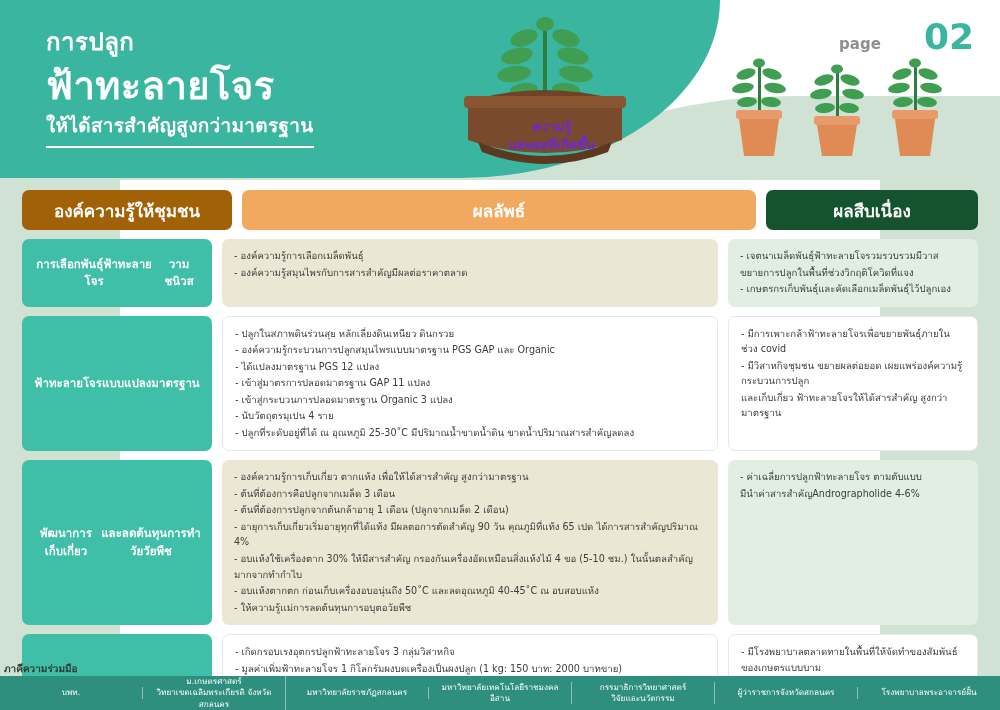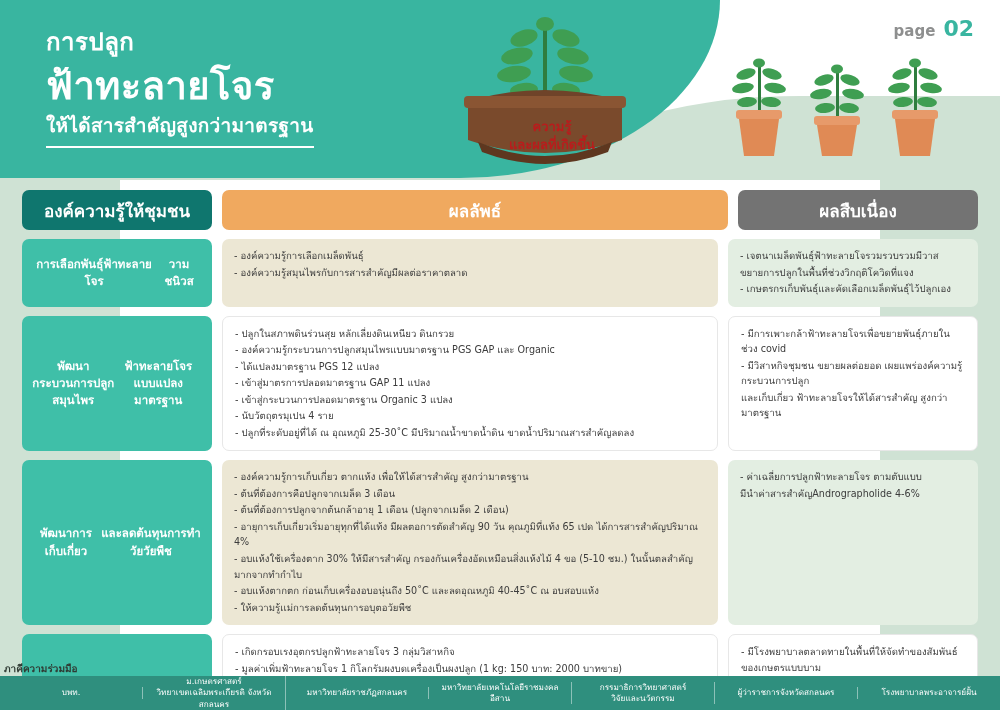--- a/index.html
+++ b/index.html
@@ -36,30 +36,30 @@
   .title-block {
     position:absolute; left:46px; top:22px; width:380px; color:#ffffff;
     z-index:6;
   }
   .title-l1 { font-size:24px; font-weight:bold; letter-spacing:.5px; margin-bottom:4px;}
   .title-l2 { font-size:38px; font-weight:bold; letter-spacing:.5px; line-height:1.12; margin-bottom:2px;}
   .title-l3 { font-size:19px; font-weight:bold; letter-spacing:.3px; border-bottom:2px solid #ffffff; display:inline-block; padding-bottom:6px;}
 
   .page-label {
     position:absolute; right:26px; top:16px; z-index:7;
-    display:flex; align-items:baseline; gap:8px;
+    display:flex; align-items:baseline; gap:16px;
   }
   .page-word { font-size:15px; color:#8e8f8f; font-weight:bold; }
-  .page-num  { font-size:22px; color:#39b5a0; font-weight:bold; }
+  .page-num  { font-size:36px; color:#39b5a0; font-weight:bold;margin-left:27px; }
 
   
   .planter { position:absolute; left:412px; top:0px; width:270px; height:170px; z-index:5;}
   .knowledge-cap {
     position:absolute; left:462px; top:118px; width:180px; text-align:center;
-    color:#b91c1c; font-size:13px; font-weight:bold; line-height:1.35; z-index:8;
+    color:#6d28d9; font-size:13px; font-weight:bold; line-height:1.35; z-index:8;
   }
 
   .pots { position:absolute; left:730px; top:48px; width:240px; height:120px; z-index:5;}
 
   
   .bg-lower {
     position:absolute; left:0; top:150px; width:1000px; height:535px;
     background:#cfe2d4;
   }
   .bg-white-round {
@@ -76,23 +76,23 @@
   }
 
   
   .table { position:absolute; left:22px; top:190px; width:956px; z-index:3;}
   .thead { display:flex; gap:10px; margin-bottom:9px; }
   .th {
     border-radius:7px; color:#ffffff; font-weight:bold;
     display:flex; align-items:center; justify-content:center;
     height:40px; font-size:17px;
   }
-  .th-1 { width:190px; background:#0f766e; }
+  .th-1 { width:210px; background:#a16207; }
   .th-2 { flex:1; background:#f0a95f; }
-  .th-3 { width:240px; background:#737373; }
+  .th-3 { width:212px; background:#14532d; }
 
   .row { display:flex; gap:10px; margin-bottom:9px; align-items:stretch; }
   .cell-1 {
     width:190px; background:#3fbfa8; color:#ffffff; border-radius:7px;
     display:flex; align-items:center; justify-content:center; text-align:center;
     font-size:11.5px; line-height:1.5; padding:6px 10px; font-weight:bold;
   }
   .cell-2 {
     flex:1; border-radius:7px; padding:9px 12px;
     font-size:9.6px; line-height:1.62; color:#3c3c3c;
@@ -247,21 +247,20 @@
         <ul class="ul">
           <li>- เจตนาเมล็ดพันธุ์ฟ้าทะลายโจรวมรวบรวมมีวาส</li>
           <li>  ขยายการปลูกในพื้นที่ช่วงวิกฤติโควิดที่แจง</li>
           <li>- เกษตรกรเก็บพันธุ์และคัดเลือกเมล็ดพันธุ์ไว้ปลูกเอง</li>
         </ul>
       </div>
   </div>
 
   <div class="row r2">
     <div class="cell-1" id="t1">
-        <span>พัฒนากระบวนการปลูกสมุนไพร</span>
         <br>
         <span>ฟ้าทะลายโจรแบบแปลงมาตรฐาน</span>
       </div>
     <div class="cell-2 white" id="r1">
         <ul class="ul">
           <li>- ปลูกในสภาพดินร่วนสุย หลักเลี่ยงดินเหนียว ดินกรวย</li>
           <li>- องค์ความรู้กระบวนการปลูกสมุนไพรแบบมาตรฐาน PGS  GAP   และ Organic</li>
           <li>- ได้แปลงมาตรฐาน PGS 12  แปลง</li>
           <li>- เข้าสู่มาตรการปลอดมาตรฐาน GAP 11 แปลง</li>
           <li>- เข้าสู่กระบวนการปลอดมาตรฐาน Organic 3 แปลง</li>

